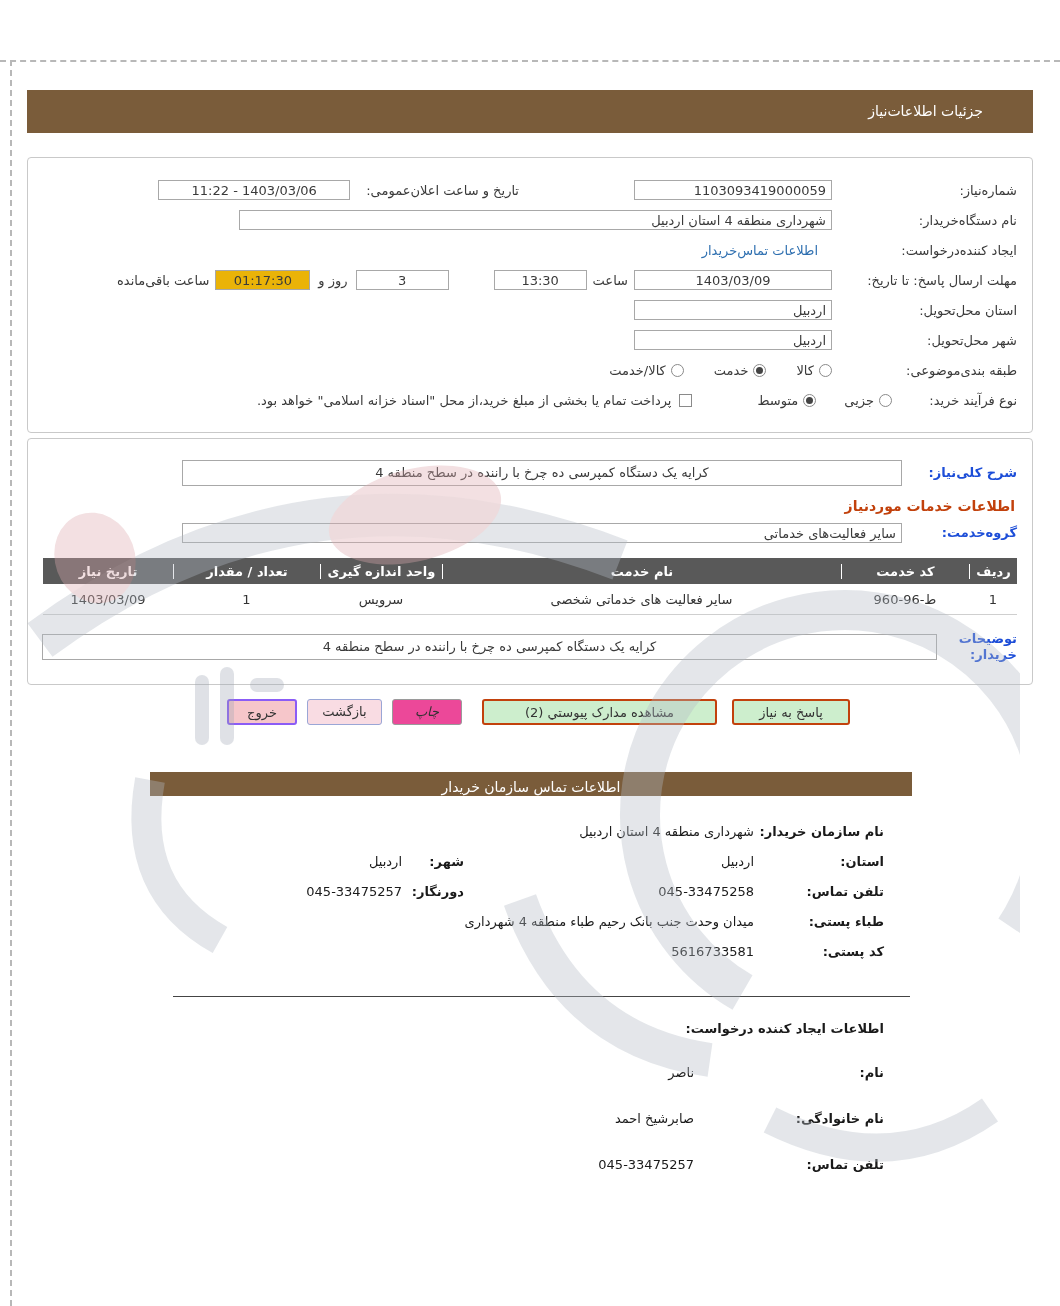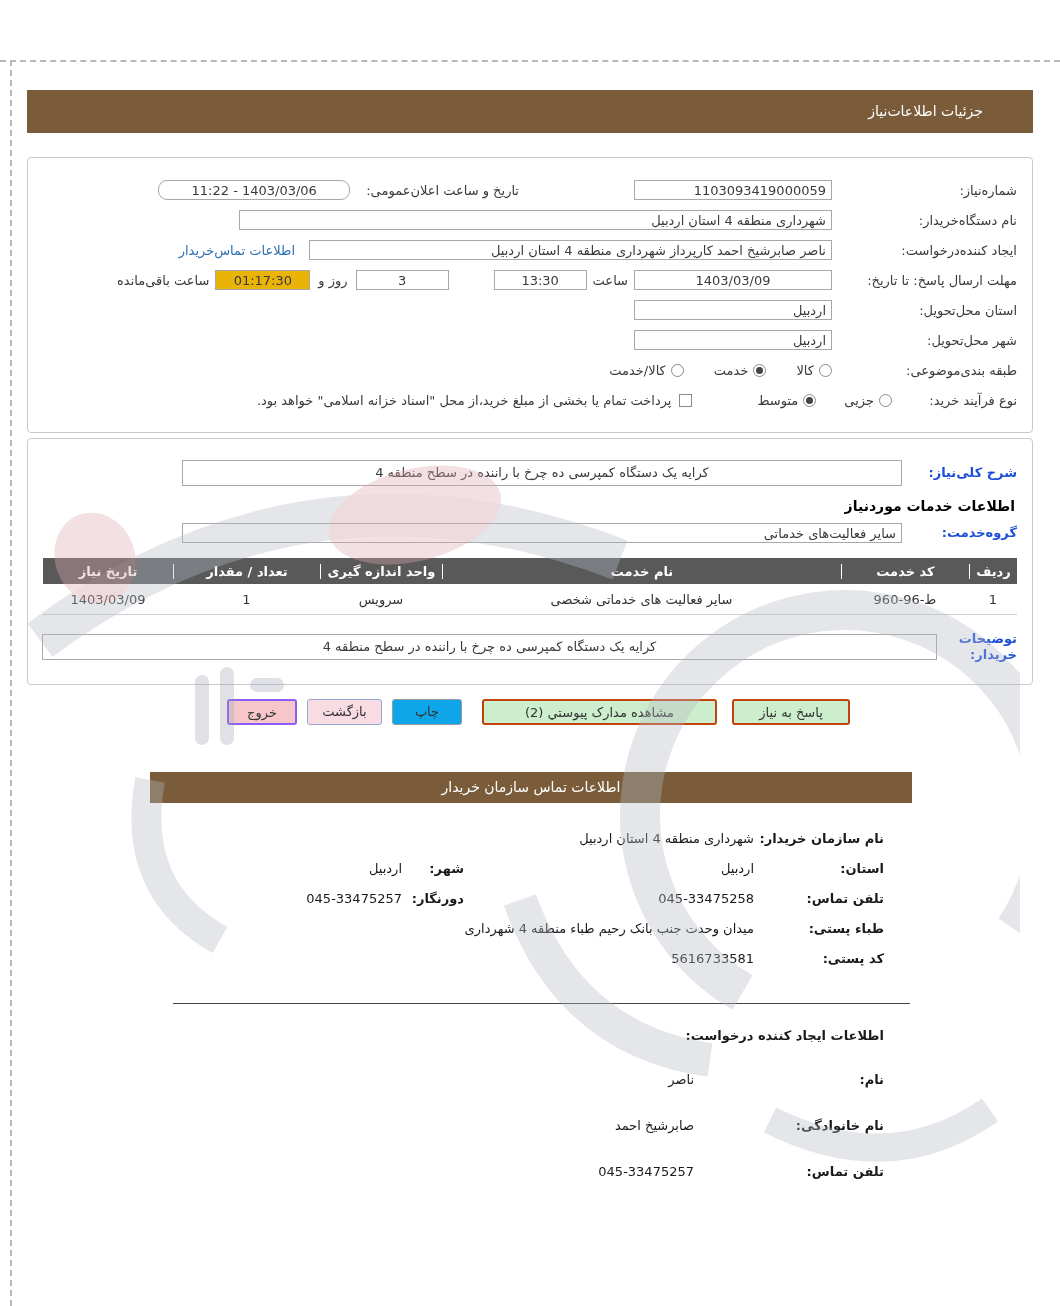--- a/index.html
+++ b/index.html
@@ -21,21 +21,21 @@
   .row{display:flex;align-items:center;margin:8px 0;min-height:22px;font-size:13px;color:#3a3a3a;}
   .lblcol{width:185px;flex:none;text-align:right;padding-left:10px;box-sizing:border-box;line-height:17px;}
   .lblcol-sm{width:125px;flex:none;text-align:right;padding-left:8px;box-sizing:border-box;}
   .lbl-inline{white-space:nowrap;}
 
   .inp{border:1px solid #a8a8a8;height:20px;line-height:20px;font-size:13px;
        padding:0 5px;box-sizing:border-box;background:transparent;white-space:nowrap;
        overflow:hidden;flex:none;}
   .h26{height:26px;line-height:24px;}
   .center{text-align:center;}
-  .ltr{direction:ltr;unicode-bidi:isolate;border-radius:9px;}
+  .ltr{direction:ltr;unicode-bidi:isolate;}
   .beige{background:#eab308;}
 
   .w70{width:70px}.w75{width:75px}.w80{width:80px}.w93{width:93px}.w95{width:95px}
   .w115{width:115px}.w135{width:118px}.w192{width:192px}.w198{width:198px}
   .w235{width:235px}.w523{width:523px}.w593{width:593px}.w720{width:720px}.w895{width:895px}
 
   .gapR6{margin-right:6px}.gapR8{margin-right:8px}.gapR10{margin-right:10px}
   .gapR14{margin-right:14px}.gapR15{margin-right:15px}.gapR16{margin-right:16px}
   .gapR20{margin-right:20px}.gapR28{margin-right:28px}.gapR30{margin-right:30px}
   .gapR45{margin-right:45px}.gapR65{margin-right:65px}.gapR115{margin-right:115px}
@@ -44,42 +44,42 @@
 
   .radio-item{display:flex;align-items:center;white-space:nowrap;}
   .radio{width:13px;height:13px;border:1px solid #8a8a8a;border-radius:50%;
          background:#fff;position:relative;flex:none;margin-left:5px;box-sizing:border-box;}
   .radio.checked::after{content:'';position:absolute;top:2px;left:2px;right:2px;bottom:2px;
          background:#444;border-radius:50%;}
   .checkbox{width:13px;height:13px;border:1px solid #8a8a8a;background:#fff;flex:none;box-sizing:border-box;}
 
   .blbl{font-weight:bold;flex:none;text-align:right;padding-left:8px;box-sizing:border-box;
         color:#1d4ed8;font-size:13px;line-height:16px;}
-  .sec-head{font-weight:bold;font-size:14px;color:#000000;margin:12px 2px 8px 0;text-align:right;}
+  .sec-head{font-weight:bold;font-size:14px;color:#c2410c;margin:12px 2px 8px 0;text-align:right;}
 
   .tbl{width:100%;margin-top:14px;border-collapse:collapse;}
   .thead{display:flex;background:#595959;color:#fff;font-weight:bold;font-size:13px;
          height:26px;align-items:center;text-align:center;}
   .thead .cell{border-left:1px solid #fff;box-sizing:border-box;}
   .thead .cell:last-child{border-left:none;}
   .trow{display:flex;height:30px;align-items:center;text-align:center;font-size:13px;
         color:#333;border-bottom:1px solid #cfcfcf;}
   .c1{width:48px;flex:none}.c2{width:128px;flex:none}.c3{flex:1}
   .c4{width:122px;flex:none}.c5{width:147px;flex:none}.c6{width:130px;flex:none}
 
   .actions{display:flex;width:1006px;margin:14px 27px 0 0;padding-right:183px;
            box-sizing:border-box;position:relative;z-index:1;}
   .btn{height:26px;line-height:24px;font-size:13px;border-radius:3px;box-sizing:border-box;
        text-align:center;cursor:pointer;flex:none;white-space:nowrap;overflow:hidden;}
   .btn-green{background:#cdeecd;border:2px solid #c2410c;}
-  .btn-white{background:#0ea5e9;border:1px solid #9a9a9a;}
+  .btn-white{background:#ec4899;border:1px solid #9a9a9a;font-style:italic;}
   .btn-back{background:#f9dce3;border:1px solid #9aa6d6;}
   .btn-exit{background:#f6c6ca;border:2px solid #8b5cf6;}
 
-  .contact-bar{width:762px;margin:47px 148px 0 0;height:31px;line-height:31px;
+  .contact-bar{width:762px;margin:47px 148px 0 0;height:24px;line-height:31px;
                font-size:14px;text-align:center;position:relative;z-index:1;}
   .contact-sec{width:762px;margin:0 148px 0 0;padding-right:28px;box-sizing:border-box;
                font-size:13px;color:#1a1a1a;position:relative;z-index:1;}
   .c-row{display:flex;margin-top:11px;line-height:19px;align-items:flex-start;}
   .c-row.first{margin-top:26px;}
   .c-lbl{width:130px;flex:none;font-weight:bold;}
   .c-val{width:290px;flex:none;}
   .c-val-grow{flex:1;}
   .c-lbl2{width:62px;flex:none;font-weight:bold;}
 
@@ -133,21 +133,20 @@
     <span class="inp w192 ltr center gapR16">11:22 - 1403/03/06</span>
   </div>
 
   <div class="row">
     <span class="lblcol">نام دستگاه‌خریدار:</span>
     <span class="inp w593">شهرداری منطقه 4 استان اردبیل</span>
   </div>
 
   <div class="row">
     <span class="lblcol">ایجاد کننده‌درخواست:</span>
-    <span class="inp w523">ناصر صابرشیخ احمد کارپرداز شهرداری منطقه 4 استان اردبیل</span>
     <span class="link gapR14">اطلاعات تماس‌خریدار</span>
   </div>
 
   <div class="row">
     <span class="lblcol">مهلت ارسال پاسخ: تا تاریخ:</span>
     <span class="inp w198 center">1403/03/09</span>
     <span class="lbl-inline gapR6">ساعت</span>
     <span class="inp w93 center gapR6">13:30</span>
     <span class="inp w93 center gapR45">3</span>
     <span class="lbl-inline gapR8">روز و</span>

